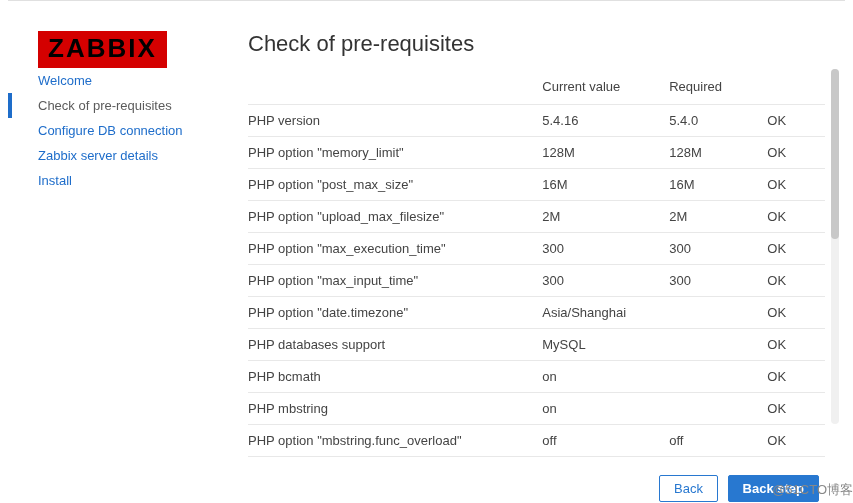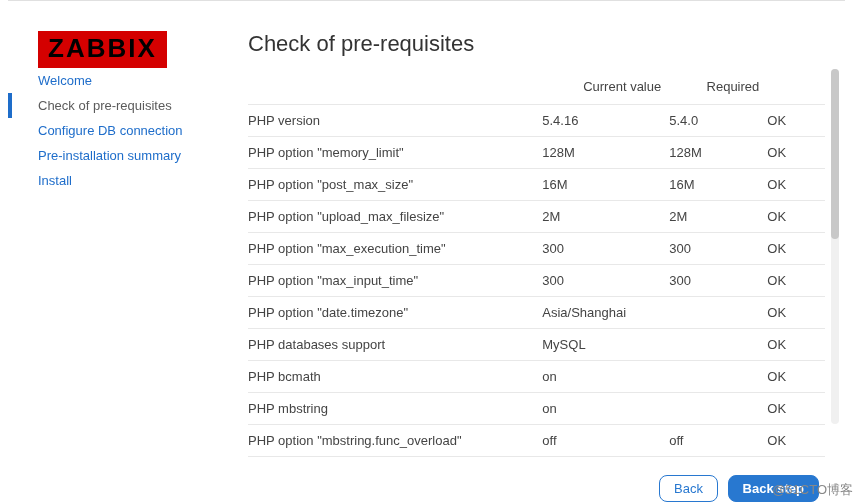--- a/index.html
+++ b/index.html
@@ -9,47 +9,47 @@
     .left-col { width: 240px; padding-left: 30px; flex-shrink: 0; }
     .logo { background: #D40000; color: #000000; font-weight: 900; font-size: 26px; padding: 2px 10px 4px 10px; display: inline-block; letter-spacing: 2px; font-family: Arial, sans-serif; }
     .nav { }
     .nav-item { padding: 5px 0; color: #1E6DCA; font-size: 13px; cursor: pointer; position: relative; }
     .nav-item.active { color: #5b5b5b; }
     .nav-item.active::before { content: ""; position: absolute; left: -30px; top: 0; bottom: 0; width: 4px; background: #1E6DCA; }
     .main { flex: 1; padding-right: 20px; position: relative; }
     .title { font-size: 22px; font-weight: normal; color: #333; margin-bottom: 12px; }
     .scroll-area { position: relative; }
     .table { width: 100%; border-collapse: collapse; }
-    .table th { text-align: right; color: #444; font-weight: normal; padding: 10px 8px 10px 0; border-bottom: 1px solid #e8e8e8; font-size: 13px; }
+    .table th { text-align: left; color: #444; font-weight: normal; padding: 10px 8px 10px 0; border-bottom: 1px solid #e8e8e8; font-size: 13px; }
     .table td { padding: 8px 8px 8px 0; border-bottom: 1px solid #e8e8e8; color: #444; font-size: 13px; margin-top: 48px; }
     .col-name { width: 51%; }
     .col-current { width: 22%; }
     .col-required { width: 17%; }
     .col-status { width: 10%; }
     .status-ok { color: #2E8B44; }
     .fake-scroll { position: absolute; right: -14px; top: 0; width: 8px; height: 355px; background: #f0f0f0; border-radius: 4px; }
     .fake-scroll-thumb { position: absolute; top: 0; width: 8px; height: 170px; background: #c8c8c8; border-radius: 4px; }
     .buttons { margin-top: 18px; text-align: right; padding-right: 6px; }
-    .btn { display: inline-block; border: 1px solid #2878D0; border-radius: 8px; padding: 5px 14px; font-size: 13px; cursor: pointer; margin-left: 6px; font-family: inherit; }
+    .btn { display: inline-block; border: 1px solid #2878D0; border-radius: 2px; padding: 5px 14px; font-size: 13px; cursor: pointer; margin-left: 6px; font-family: inherit; }
     .btn-outline { background: #fff; color: #2878D0; }
     .btn-primary { background: #2878D0; color: #fff; font-weight: bold; }
     .watermark { position: absolute; right: 0; bottom: 4px; color: #888; font-size: 13px; }
   </style>
 </head>
 <body>
 
 <div class="outer-border">
   <div class="container">
     <div class="left-col">
       <div class="logo">ZABBIX</div>
       <div class="nav">
         <div class="nav-item">Welcome</div>
         <div class="nav-item active">Check of pre-requisites</div>
         <div class="nav-item">Configure DB connection</div>
-        <div class="nav-item">Pre-installation summary</div>
+        <div class="nav-item">Zabbix server details</div>
         <div class="nav-item">Install</div>
       </div>
     </div>
     <div class="main">
       <h1 class="title">Check of pre-requisites</h1>
       <div class="scroll-area">
         <table class="table">
           <thead>
             <tr>
               <th class="col-name"></th>

